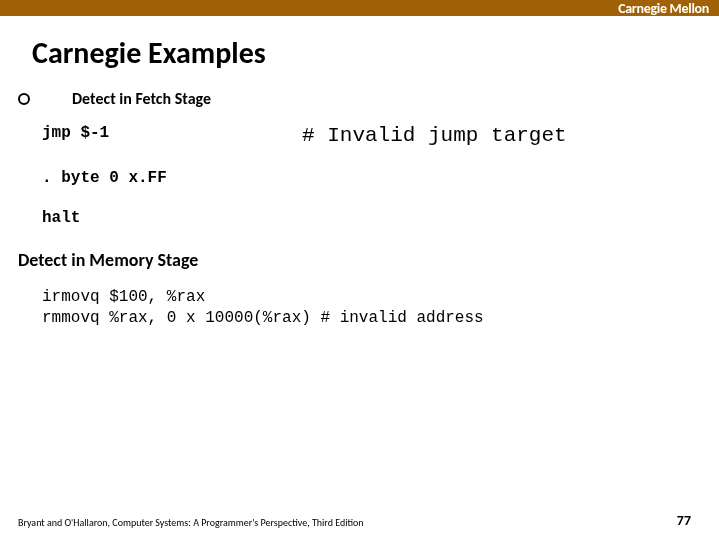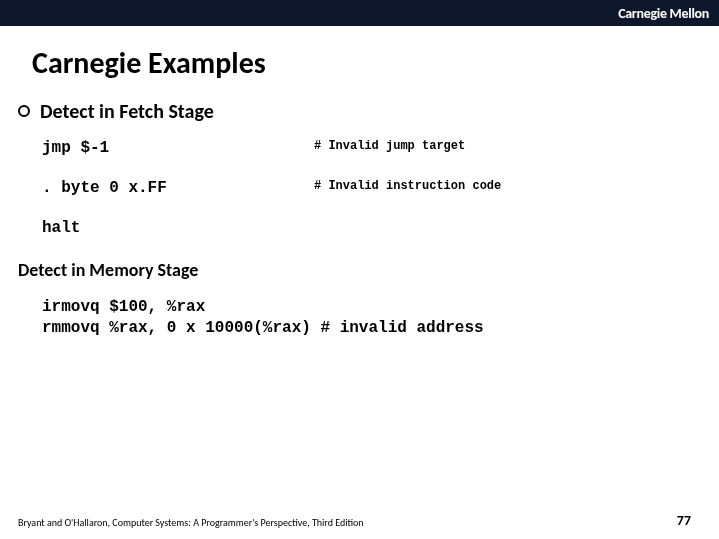--- a/index.html
+++ b/index.html
@@ -6,22 +6,22 @@
   body {
     width: 719px;
     height: 539px;
     background: #ffffff;
     font-family: Calibri, Arial, sans-serif;
     position: relative;
     overflow: hidden;
   }
   .header-bar {
     width: 100%;
-    height: 26px;
-    background: #0f172a;
+    height: 16px;
+    background: #a16207;
     display: flex;
     justify-content: flex-end;
     align-items: center;
     padding-right: 10px;
   }
   .header-brand {
     color: #ffffff;
     font-weight: bold;
     font-size: 14px;
     letter-spacing: -0.3px;
@@ -41,59 +41,59 @@
   .bullet-circle {
     width: 12px;
     height: 12px;
     border: 2.5px solid #000;
     border-radius: 50%;
     margin-right: 10px;
     flex-shrink: 0;
   }
   .section-heading {
     font-weight: bold;
-    font-size: 20px;
+    font-size: 16px;
     color: #000;
+    margin-left: 32px;
   }
   .section-heading-plain {
     font-weight: bold;
     font-size: 18px;
     color: #000;
     margin-left: 18px;
     margin-top: 16px;
     margin-bottom: 16px;
   }
   .code-table {
     margin-left: 42px;
     width: 620px;
   }
   .code-row {
     display: flex;
     margin-bottom: 22px;
-    gap: 12px;
   }
   .code-left {
     width: 260px;
     font-family: "Courier New", monospace;
     font-weight: bold;
     font-size: 16px;
     color: #000;
     white-space: pre;
   }
   .code-right {
     font-family: "Courier New", monospace;
-    font-weight: bold;
-    font-size: 12px;
+    font-weight: normal;
+    font-size: 21px;
     color: #000;
     white-space: pre;
   }
   .code-block {
     margin-left: 42px;
     font-family: "Courier New", monospace;
-    font-weight: bold;
+    font-weight: normal;
     font-size: 16px;
     color: #000;
     line-height: 1.3;
     white-space: pre;
   }
   .footer {
     position: absolute;
     bottom: 10px;
     left: 18px;
     right: 28px;
@@ -120,21 +120,20 @@
   <span class="section-heading">Detect in Fetch Stage</span>
 </div>
 
 <div class="code-table">
   <div class="code-row">
     <span class="code-left">jmp $-1</span>
     <span class="code-right"># Invalid jump target</span>
   </div>
   <div class="code-row">
     <span class="code-left">. byte 0 x.FF</span>
-    <span class="code-right"># Invalid instruction code</span>
   </div>
   <div class="code-row">
     <span class="code-left">halt</span>
   </div>
 </div>
 
 <div class="section-heading-plain">Detect in Memory Stage</div>
 
 <div class="code-block">irmovq $100, %rax
 rmmovq %rax, 0 x 10000(%rax) # invalid address</div>

